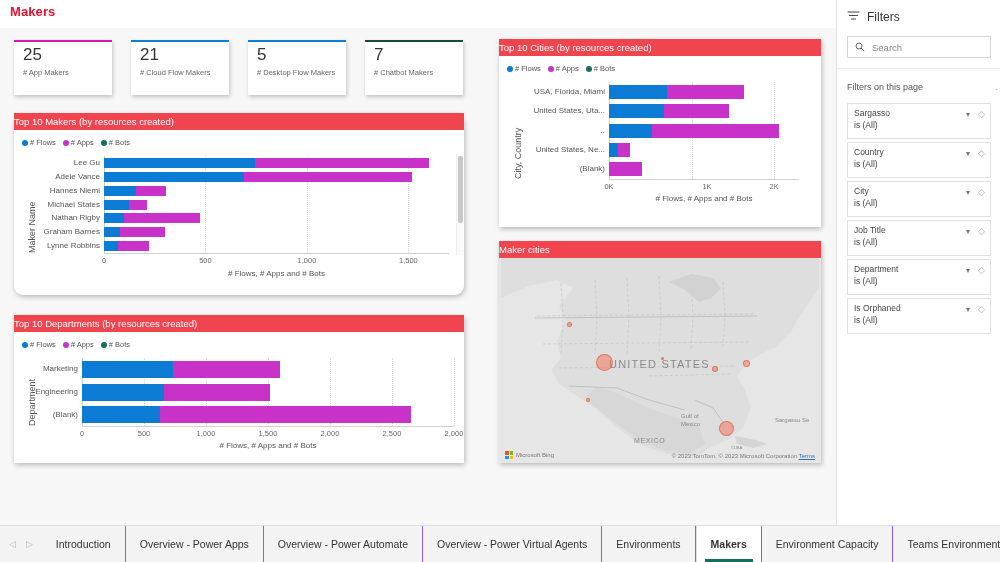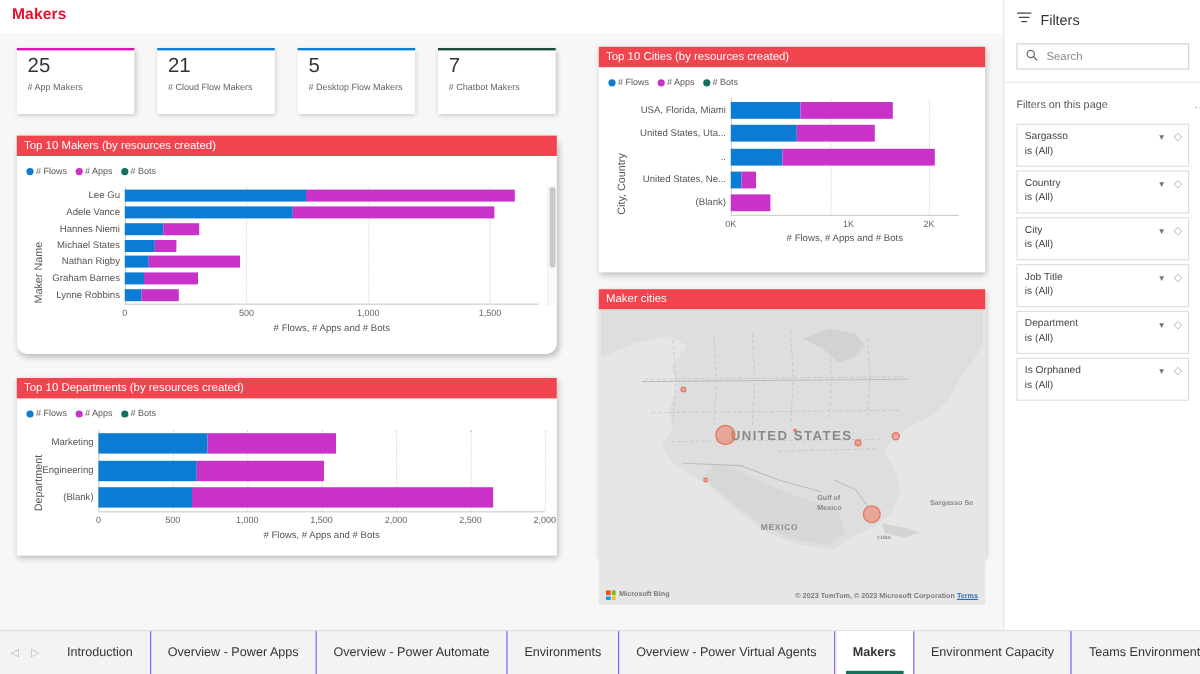--- a/index.html
+++ b/index.html
@@ -42,21 +42,21 @@
     font-size: 7.5px; color: #666;
   }
 
   
   .visual {
     position:absolute; background:#fff;
     box-shadow: 1px 2px 5px rgba(0,0,0,.25);
   }
   .vhead {
     height: 17px; background: #F0444F; color:#fff;
-    font-size: 9.5px; line-height: 17px; padding-left: 6px;
+    font-size: 9.5px; line-height: 17px; 
     overflow:hidden; white-space:nowrap;
   }
   .vbody { position:relative; width:100%; }
 
   
   .legend { position:absolute; display:flex; gap:7px; align-items:center; }
   .legend .li { display:flex; align-items:center; gap:2px; font-size:7.5px; color:#555; white-space:nowrap;}
   .legend .dot { width:6px; height:6px; border-radius:50%; display:inline-block; }
   .ylab {
     position:absolute; font-size:8px; color:#555;
@@ -303,21 +303,21 @@
           <div class="tick" style="left: 90px; top: 126px; width: 40px;">0K</div>
           <div class="tick" style="left: 188px; top: 126px; width: 40px;">1K</div>
           <div class="tick" style="left: 255.217px; top: 126px; width: 40px;">2K</div>
           <div class="axis-title" style="left: 110px; top: 138px; width: 190px;"># Flows, # Apps and # Bots</div>
           <div class="axis-title-y" style="left: 14px; top: 123px;">City, Country</div>
         </div>
     </div>
 
     <div class="visual" id="v-map" style="left:499px; top:241px; width:322px; height:222px;">
       <div class="vhead">Maker cities</div>
-      <div class="vbody" style="height:246px;font-weight:bold;">
+      <div class="vbody" style="height:205px;">
         <div class="map" id="map-inner">
           <div class="water"></div>
           <svg width="322" height="205" viewBox="0 0 322 205" style="position:absolute;left:0;top:0;">
             <path d="M2,40 L30,28 L58,22 L74,30 L60,48 L66,62 L58,84 L62,100 L52,112
                      L60,126 L78,138 L96,150 L116,168 L140,186 L168,196 L196,200 L210,190
                      L228,182 L244,170 L252,150 L246,132 L238,118 L248,104 L262,96 L278,88
                      L292,74 L302,56 L312,42 L320,30 L320,0 L2,0 Z" fill="#dedede"></path>
             <path d="M86,140 L110,160 L140,182 L164,192 L190,196 L206,186 L200,168
                      L178,160 L150,150 L120,136 L98,128 Z" fill="#d7d7d7"></path>
             <g stroke="#c4c4c4" stroke-width="0.7" fill="none" stroke-dasharray="3,2.2">
@@ -454,24 +454,24 @@
         <div class="tab">
           <span>Introduction</span>
         </div>
         <div class="tab">
           <span>Overview - Power Apps</span>
         </div>
         <div class="tab">
           <span>Overview - Power Automate</span>
         </div>
         <div class="tab">
+          <span>Overview - Power Virtual Agents</span>
+        </div>
+        <div class="tab">
           <span>Environments</span>
-        </div>
-        <div class="tab">
-          <span>Overview - Power Virtual Agents</span>
         </div>
         <div class="tab active">
           <span>Makers</span>
         </div>
         <div class="tab">
           <span>Environment Capacity</span>
         </div>
         <div class="tab">
           <span>Teams Environments</span>
         </div>

